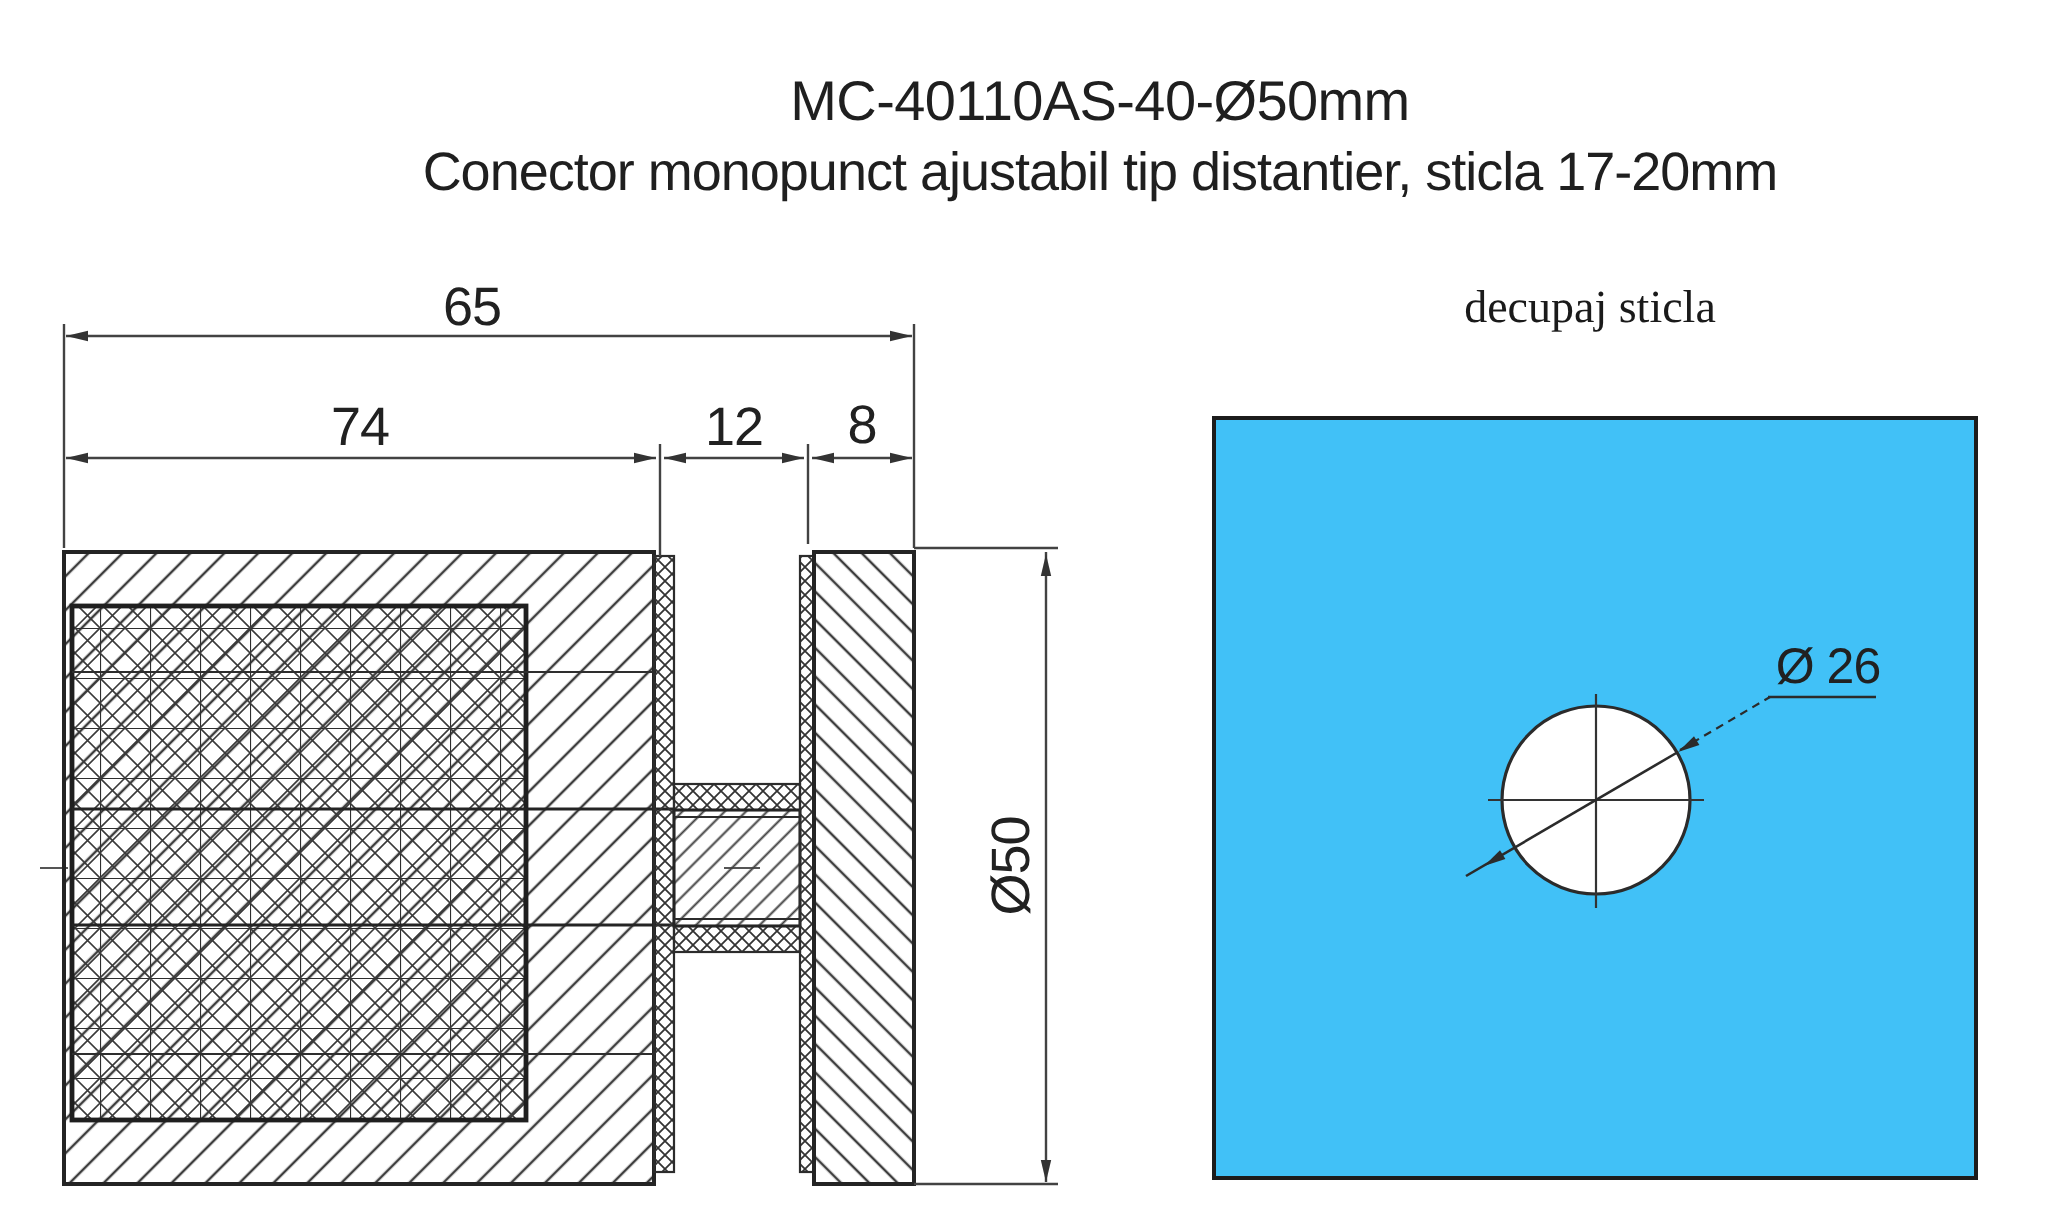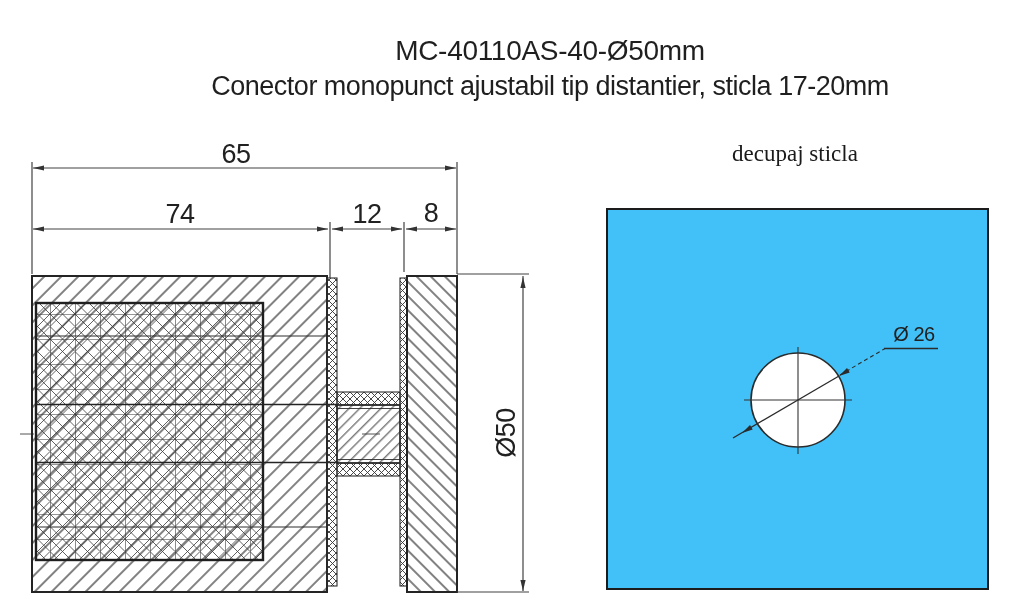--- a/index.html
+++ b/index.html
@@ -8,21 +8,21 @@
     font-family:"Liberation Sans","DejaVu Sans",sans-serif;color:#1f1f1f;margin-top:14px;
   }
   .title-block{position:absolute;left:76px;top:0;width:948px;text-align:center;}
   .title-line1{font-size:28px;line-height:34px;margin-top:20px;letter-spacing:-0.3px;}
   .title-line2{font-size:27px;line-height:32px;margin-top:2px;letter-spacing:-0.5px;}
   .dim-label{
     position:absolute;transform:translate(-50%,-50%);
     font-size:27px;letter-spacing:-0.5px;white-space:nowrap;color:#212121;
   }
   .dim-label.rot{transform:translate(-50%,-50%) rotate(-90deg);}
-  .dim-label.small{font-size:20px;}
+  .dim-label.small{font-size:25px;}
   .caption-serif{
     position:absolute;transform:translate(-50%,-50%);
     font-family:"Liberation Serif","DejaVu Serif",serif;
     font-size:23px;color:#1a1a1a;white-space:nowrap;
   }
   svg{position:absolute;left:0;top:0;}
 </style>
 </head>
 <body>
 

